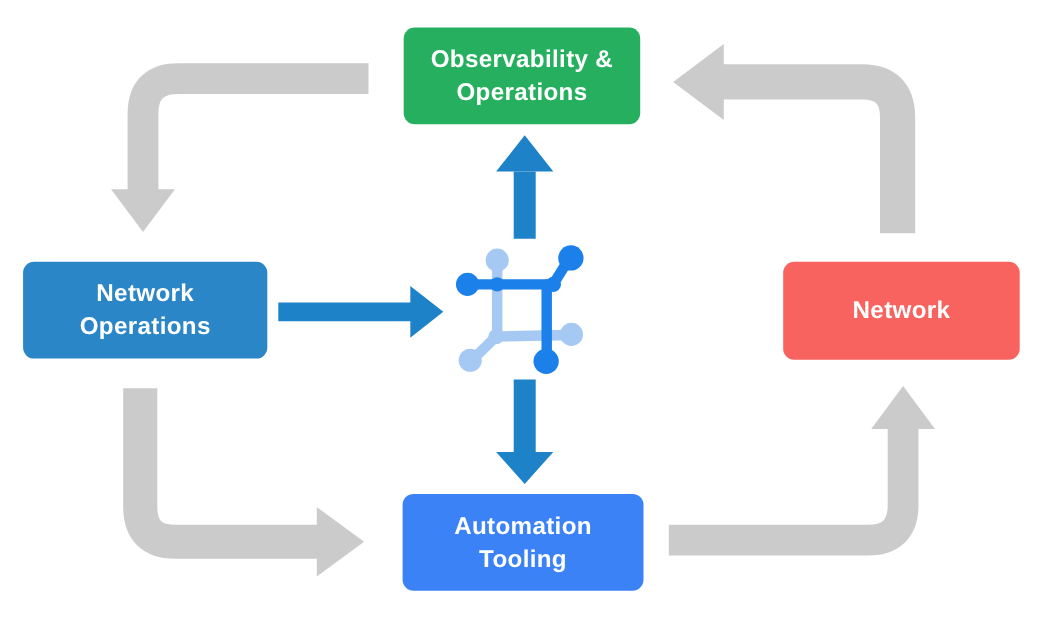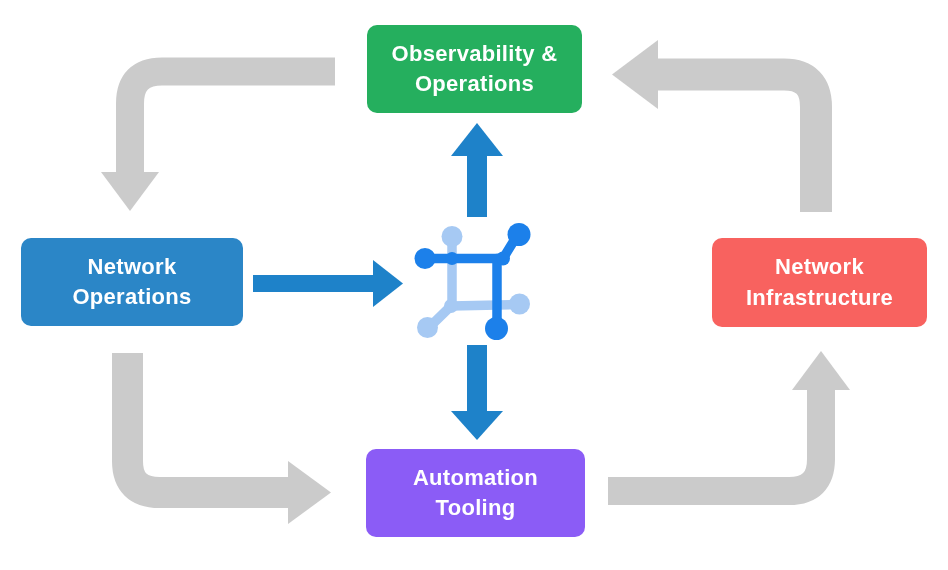--- a/index.html
+++ b/index.html
@@ -105,21 +105,20 @@
     <span>Operations</span>
   </div>
 
   <div class="node node-operations" style="background-color: rgb(43, 134, 199); color: rgb(255, 255, 255);">
     <span>Network</span>
     <span>Operations</span>
   </div>
 
   <div class="node node-infrastructure" style="background-color: rgb(248, 98, 95); color: rgb(255, 255, 255);">
     <span>Network</span>
-    <span>Infrastructure</span>
   </div>
 
-  <div class="node node-automation" style="background-color: #8b5cf6; color: rgb(255, 255, 255);">
+  <div class="node node-automation" style="background-color: #3b82f6; color: rgb(255, 255, 255);">
     <span>Automation</span>
     <span>Tooling</span>
   </div>
 
 </div>
 
 </body></html>

